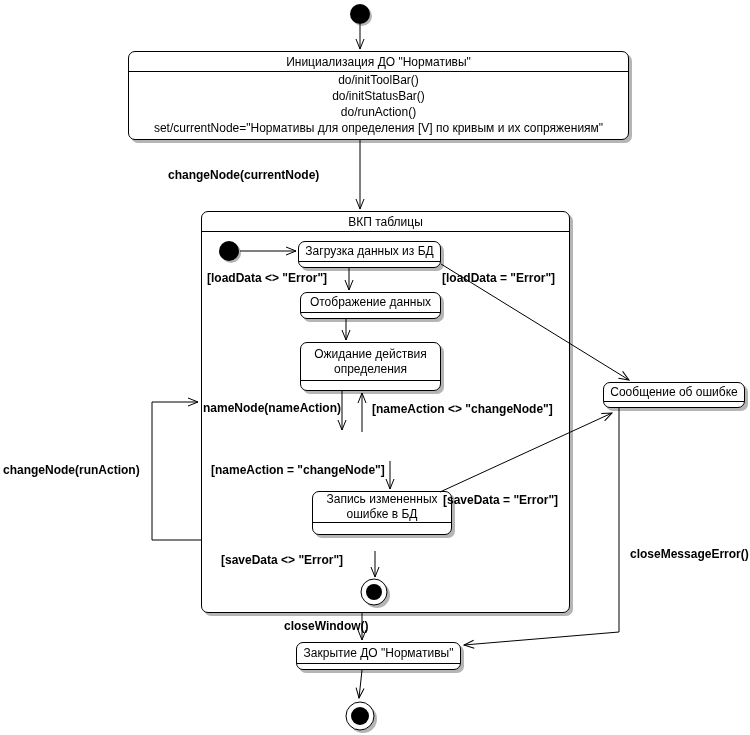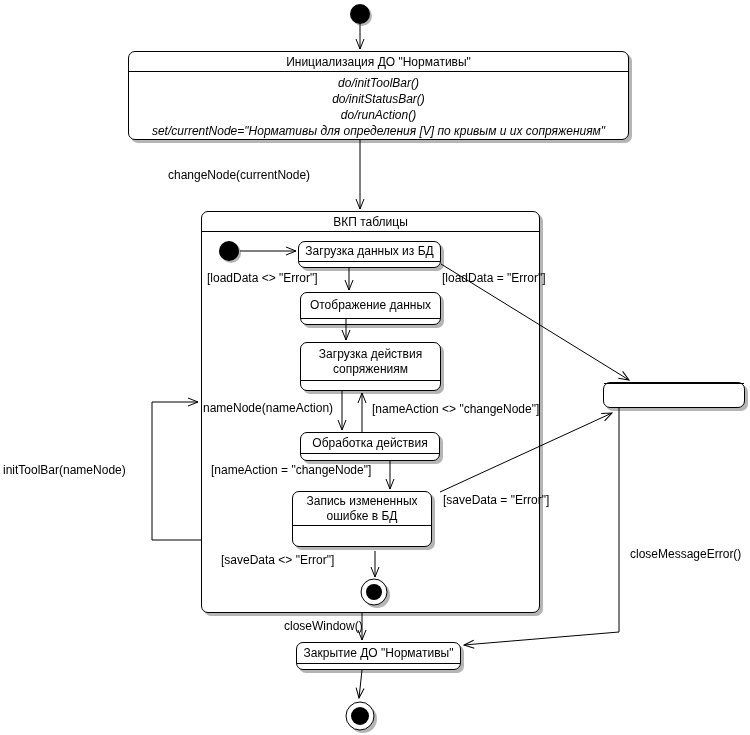--- a/index.html
+++ b/index.html
@@ -5,94 +5,91 @@
   html,body{margin:0;padding:0;background:#fff;}
   #stage{position:relative;width:750px;height:735px;background:#fff;overflow:hidden;
          font-family:"Liberation Sans",sans-serif;font-size:12px;color:#000;}
   .st{position:absolute;background:#fff;border:1px solid #000;border-radius:7px;
       box-shadow:3px 3px 0 #b5b5b5;display:flex;flex-direction:column;box-sizing:border-box;}
   .ttl{border-bottom:1px solid #000;display:flex;align-items:center;justify-content:center;
        flex:none;white-space:nowrap;}
   .nm{flex:1;display:flex;flex-direction:column;align-items:center;justify-content:center;
       text-align:left;line-height:15px;white-space:nowrap;}
   .tail{flex:none;border-top:1px solid #000;}
-  .acts{flex:1;display:flex;flex-direction:column;justify-content:flex-end;align-items:center;
-        line-height:16px;text-align:center;font-style:italic;}
-  .lbl{position:absolute;white-space:nowrap;line-height:13px;}
+  .acts{flex:1;display:flex;flex-direction:column;justify-content:flex-start;align-items:center;
+        line-height:16px;text-align:center;}
+  .lbl{position:absolute;white-space:nowrap;line-height:13px;font-weight:bold;}
   #wires{position:absolute;left:0;top:0;pointer-events:none;}
 </style>
 </head>
 <body>
 
 <div id="stage">
 
   <div class="st" style="left:128px;top:51px;width:501px;height:89px">
     <div class="ttl" style="height:19px">Инициализация ДО "Нормативы"</div>
     <div class="acts">
       <div>do/initToolBar()</div>
       <div>do/initStatusBar()</div>
       <div>do/runAction()</div>
       <div>set/currentNode="Нормативы для определения [V] по кривым и их сопряжениям"</div>
     </div>
   </div>
 
-  <div class="st" style="left:201px;top:211px;width:339px;height:402px">
+  <div class="st" style="left:201px;top:211px;width:369px;height:402px">
     <div class="ttl" style="height:19px">ВКП таблицы</div>
     <div style="flex:1"></div>
   </div>
 
   <div class="st" style="left:298px;top:241px;width:143px;height:27px">
     <div class="nm">Загрузка данных из БД</div>
     <div class="tail" style="height:5px"></div>
   </div>
 
-  <div class="st" style="left:300px;top:292px;width:141px;height:33px">
+  <div class="st" style="left:300px;top:292px;width:141px;height:27px">
     <div class="nm">Отображение данных</div>
     <div class="tail" style="height:5px"></div>
   </div>
 
   <div class="st" style="left:300px;top:342px;width:141px;height:49px">
     <div class="nm">
-      <span>Загрузка действия</span>
-      <span>сопряжениям</span>
+      <span>Ожидание действия</span>
+      <span>определения</span>
     </div>
     <div class="tail" style="height:9px"></div>
   </div>
 
-  <div class="st" style="left:300px;top:432px;width:140px;height:29px">
-    <div class="nm">Обработка действия</div>
-    <div class="tail" style="height:6px"></div>
-  </div>
 
-  <div class="st" style="left:292px;top:491px;width:140px;height:56px">
+  <div class="st" style="left:312px;top:491px;width:140px;height:44px">
     <div class="nm">
       <span>Запись измененных</span>
       <span>ошибке в БД</span>
     </div>
     <div class="tail" style="height:20px"></div>
   </div>
 
   <div class="st" style="left:603px;top:382px;width:142px;height:26px">
+    <div class="nm">Сообщение об ошибке</div>
     <div class="tail" style="height:5px"></div>
   </div>
 
   <div class="st" style="left:296px;top:642px;width:165px;height:28px">
     <div class="nm">Закрытие ДО "Нормативы"</div>
     <div class="tail" style="height:5px"></div>
   </div>
 
   <div class="lbl" style="left:168px;top:169px">changeNode(currentNode)</div>
   <div class="lbl" style="left:207px;top:272px">[loadData &lt;&gt; "Error"]</div>
   <div class="lbl" style="left:442px;top:272px">[loadData = "Error"]</div>
   <div class="lbl" style="left:203px;top:402px">nameNode(nameAction)</div>
   <div class="lbl" style="left:372px;top:403px">[nameAction &lt;&gt; "changeNode"]</div>
   <div class="lbl" style="left:211px;top:464px">[nameAction = "changeNode"]</div>
   <div class="lbl" style="left:443px;top:494px">[saveData = "Error"]</div>
   <div class="lbl" style="left:221px;top:554px">[saveData &lt;&gt; "Error"]</div>
-  <div class="lbl" style="left:3px;top:464px">initToolBar(nameNode)</div>
+  <div class="lbl" style="left:3px;top:464px">changeNode(runAction)</div>
   <div class="lbl" style="left:284px;top:620px">closeWindow()</div>
   <div class="lbl" style="left:630px;top:548px">closeMessageError()</div>
 
   <svg id="wires" width="750" height="735" viewBox="0 0 750 735">
     <defs>
       <marker id="ah" viewBox="0 0 12 10" markerWidth="12" markerHeight="10" refX="11" refY="5" orient="auto" markerUnits="userSpaceOnUse">
         <path d="M1,1 L11,5 L1,9" fill="none" stroke="#000" stroke-width="1"></path>
       </marker>
     </defs>
 

